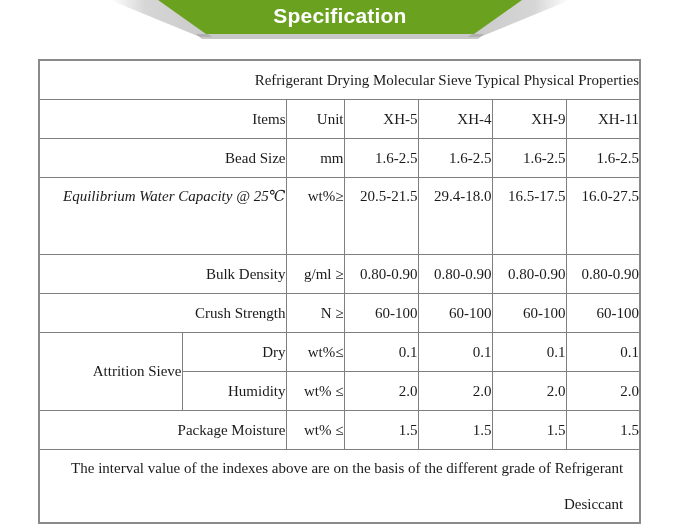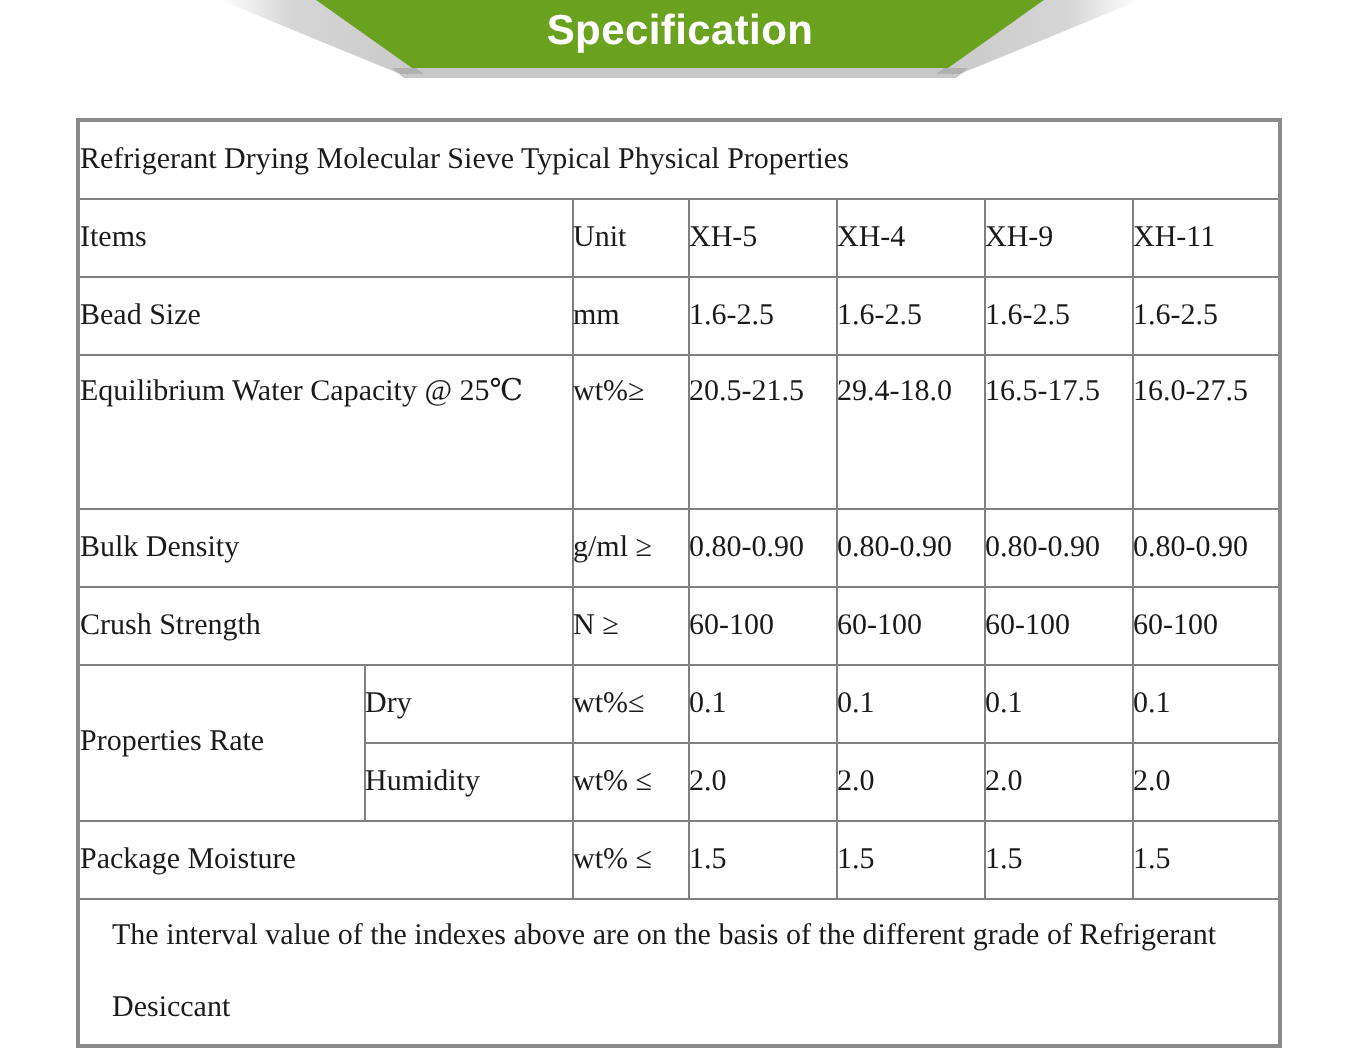--- a/index.html
+++ b/index.html
@@ -45,21 +45,21 @@
       position: absolute;
       left: 38px;
       top: 59px;
       border-collapse: collapse;
       table-layout: fixed;
       width: 601px;
       font-size: 15px;
     }
     .spec-table td {
       border: 1px solid #7f7f7f;
-      text-align: left;
+      text-align: right;
       vertical-align: middle;
       padding: 0;
       white-space: nowrap;
     }
     .spec-table .outer-left  { border-left: 2px solid #8a8a8a; }
     .spec-table .outer-right { border-right: 2px solid #8a8a8a; }
     .spec-table tr.first td  { border-top: 2px solid #8a8a8a; }
     .spec-table tr.last td   { border-bottom: 2px solid #8a8a8a; }
 
     .h39 td { height: 38px; }
@@ -70,20 +70,21 @@
       line-height: 36px;
     }
     .eq-cell {
       vertical-align: top !important;
       padding-top: 5px !important;
     }
     .eq-label {
       vertical-align: top !important;
       line-height: 36px;
       white-space: normal !important;
+      font-style: italic;
     }
   </style>
 </head>
 <body>
 
 <div class="banner">
   <svg width="680" height="44" viewBox="0 0 680 44">
     <defs>
       <linearGradient id="shadeL" x1="0" y1="0" x2="1" y2="0">
         <stop offset="0" stop-color="#ffffff"></stop>
@@ -163,21 +164,21 @@
   <tr class="h39">
     <td colspan="2" class="outer-left">Crush Strength</td>
     <td>N ≥</td>
     <td>60-100</td>
     <td>60-100</td>
     <td>60-100</td>
     <td class="outer-right">60-100</td>
   </tr>
 
   <tr class="h39">
-    <td rowspan="2" class="outer-left">Properties Rate</td>
+    <td rowspan="2" class="outer-left">Attrition Sieve</td>
     <td>Dry</td>
     <td>wt%≤</td>
     <td>0.1</td>
     <td>0.1</td>
     <td>0.1</td>
     <td class="outer-right">0.1</td>
   </tr>
 
   <tr class="h39">
     <td>Humidity</td>

